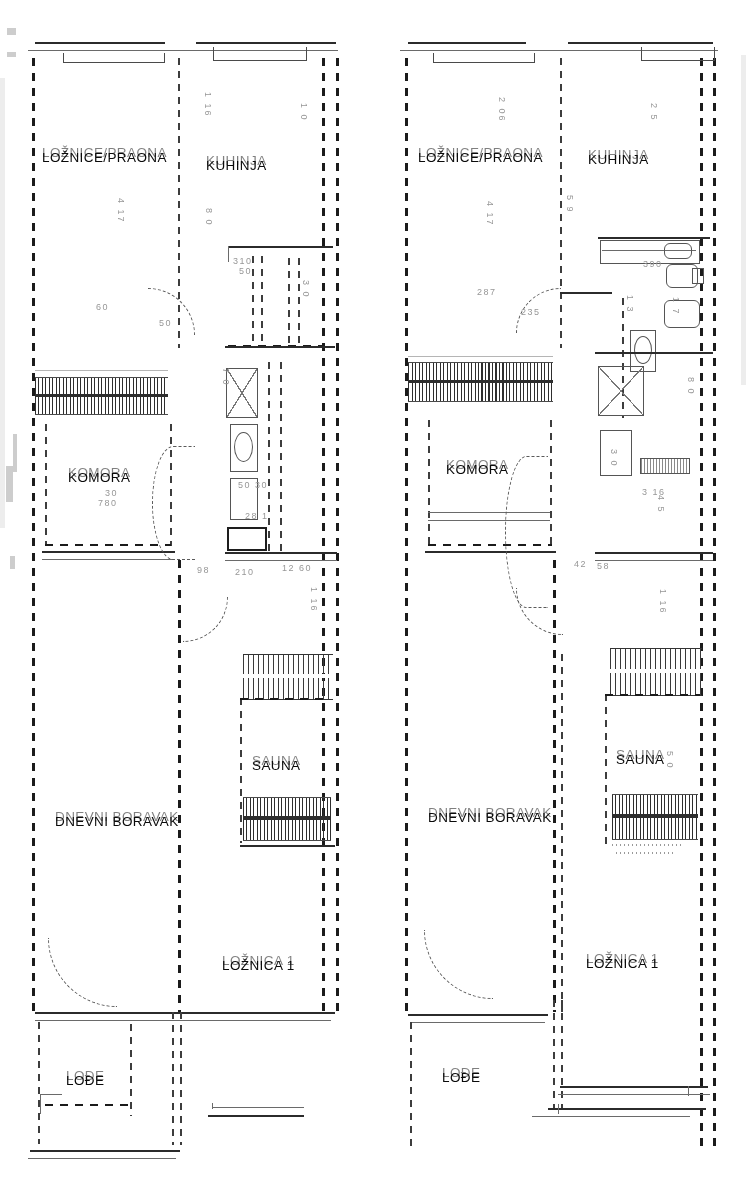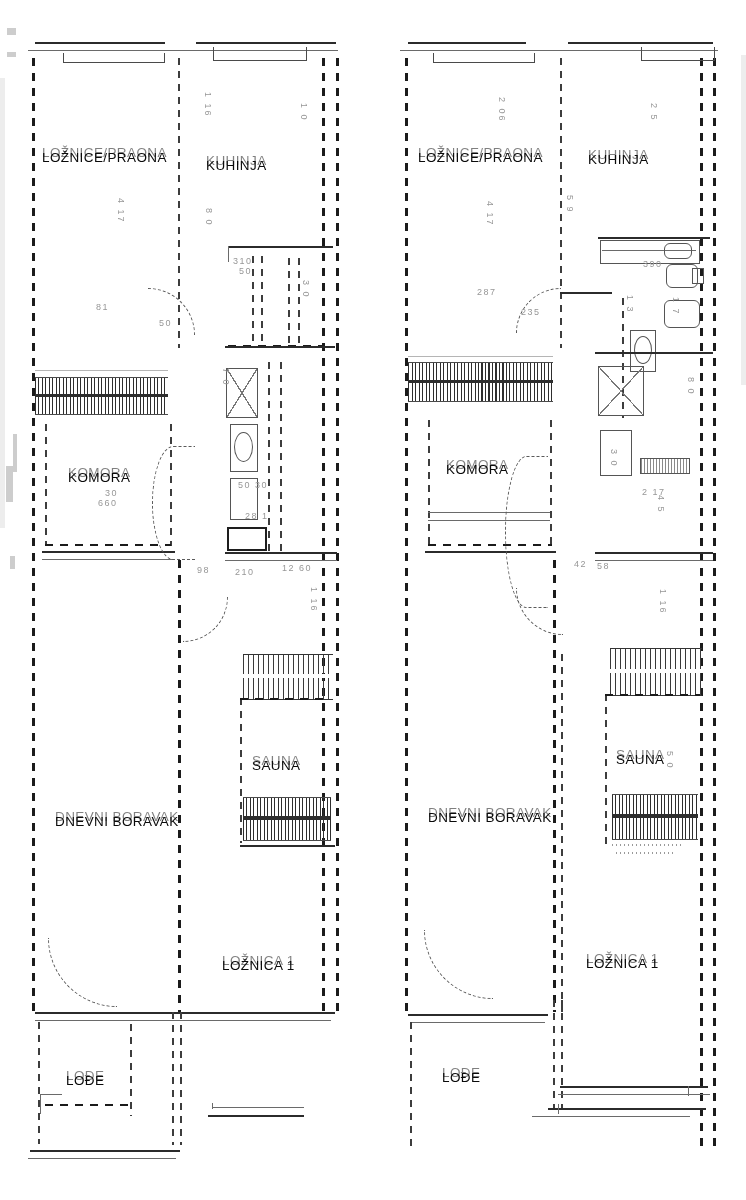--- a/index.html
+++ b/index.html
@@ -147,25 +147,25 @@
   <div class="a lbl" style="left:222px;top:958px">LOŽNICA 1</div>
   <div class="a lbl" style="left:66px;top:1073px">LOĐE</div>
 
   <div class="a dim v" style="left:203px;top:92px">1 16</div>
   <div class="a dim v" style="left:299px;top:103px">1 0</div>
   <div class="a dim v" style="left:116px;top:198px">4 17</div>
   <div class="a dim v" style="left:204px;top:208px">8 0</div>
   <div class="a dim" style="left:233px;top:256px">310</div>
   <div class="a dim" style="left:239px;top:266px">50</div>
   <div class="a dim v" style="left:301px;top:280px">3 0</div>
-  <div class="a dim" style="left:96px;top:302px">81</div>
+  <div class="a dim" style="left:96px;top:302px">60</div>
   <div class="a dim" style="left:159px;top:318px">50</div>
   <div class="a dim v" style="left:221px;top:368px">7 0</div>
   <div class="a dim" style="left:105px;top:488px">30</div>
-  <div class="a dim" style="left:98px;top:498px">660</div>
+  <div class="a dim" style="left:98px;top:498px">780</div>
   <div class="a dim" style="left:238px;top:480px">50 30</div>
   <div class="a dim" style="left:245px;top:511px">28 1</div>
   <div class="a dim" style="left:197px;top:565px">98</div>
   <div class="a dim" style="left:235px;top:567px">210</div>
   <div class="a dim" style="left:282px;top:563px">12 60</div>
   <div class="a dim v" style="left:309px;top:587px">1 16</div>
 
   <div class="a vd" style="left:405px;top:58px;height:954px"></div>
   <div class="a vd" style="left:700px;top:58px;height:1094px"></div>
   <div class="a vd" style="left:713px;top:58px;height:1094px"></div>
@@ -250,20 +250,20 @@
   <div class="a dim v" style="left:649px;top:103px">2 5</div>
   <div class="a dim v" style="left:485px;top:201px">4 17</div>
   <div class="a dim v" style="left:565px;top:195px">5 9</div>
   <div class="a dim" style="left:643px;top:259px">390</div>
   <div class="a dim v" style="left:625px;top:295px">1 3</div>
   <div class="a dim" style="left:477px;top:287px">287</div>
   <div class="a dim" style="left:521px;top:307px">235</div>
   <div class="a dim v" style="left:671px;top:297px">1 7</div>
   <div class="a dim v" style="left:686px;top:377px">8 0</div>
   <div class="a dim v" style="left:609px;top:449px">3 0</div>
-  <div class="a dim" style="left:642px;top:487px">2 17</div>
+  <div class="a dim" style="left:642px;top:487px">3 16</div>
   <div class="a dim v" style="left:656px;top:495px">4 5</div>
   <div class="a dim" style="left:574px;top:559px">42</div>
   <div class="a dim v" style="left:658px;top:589px">1 16</div>
   <div class="a dim v" style="left:665px;top:751px">5 0</div>
   <div class="a dim" style="left:597px;top:561px">58</div>
 
 </div>
 
 </body></html>

